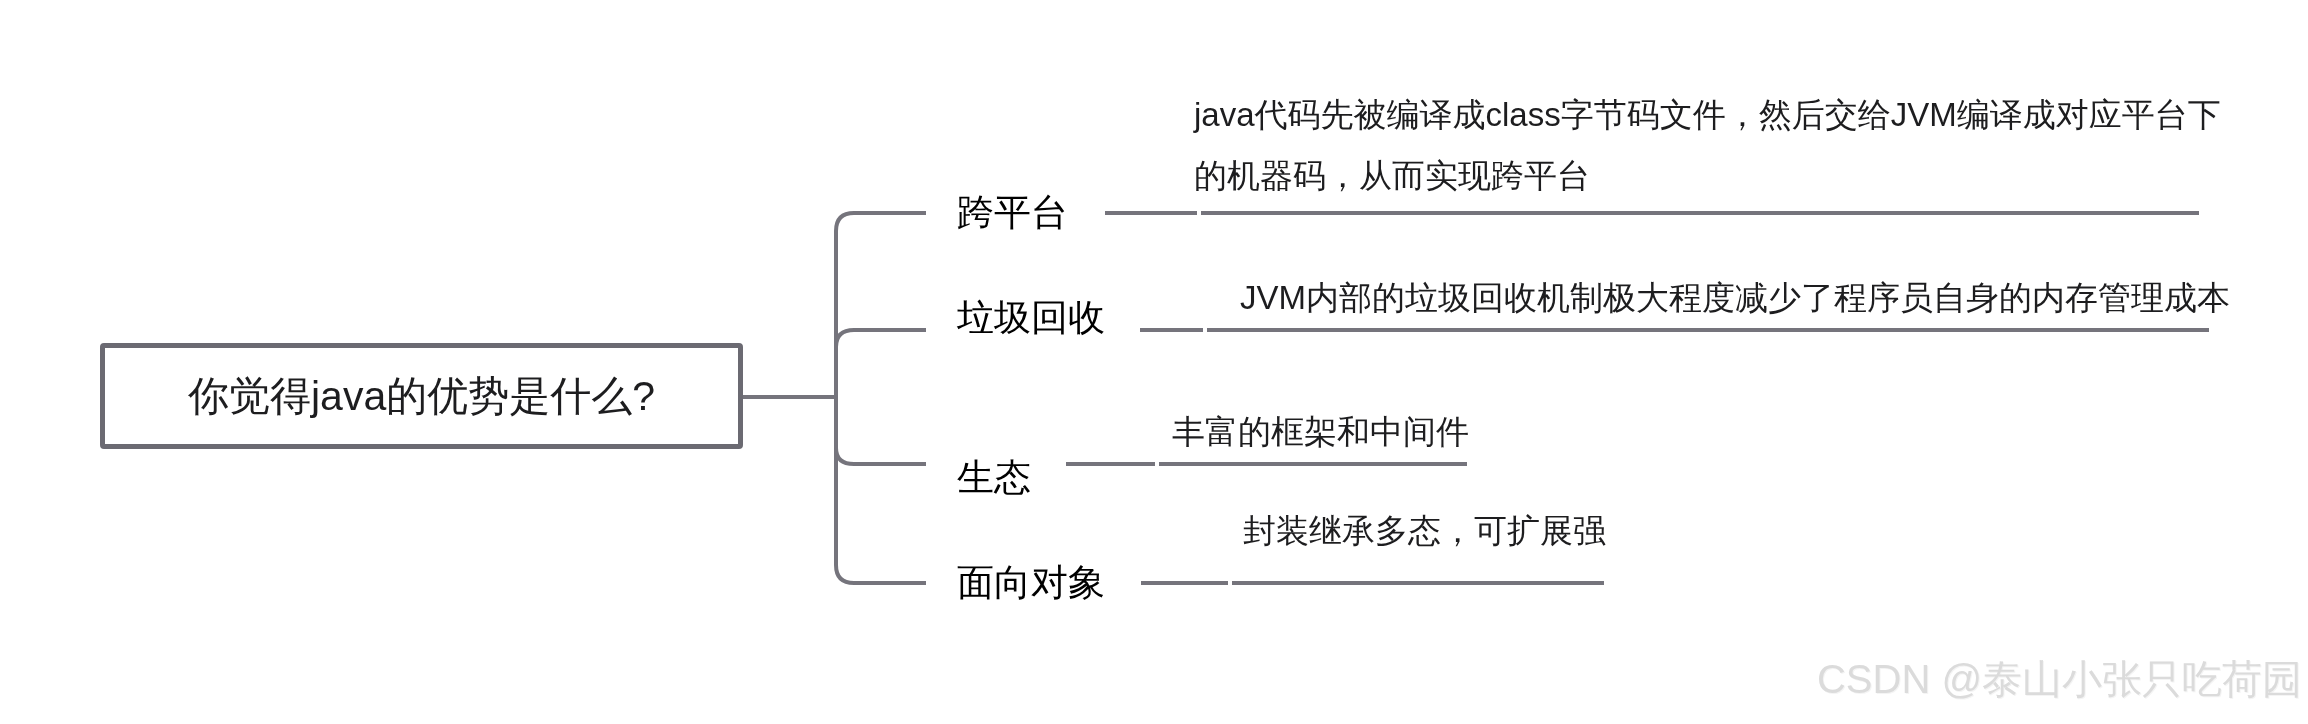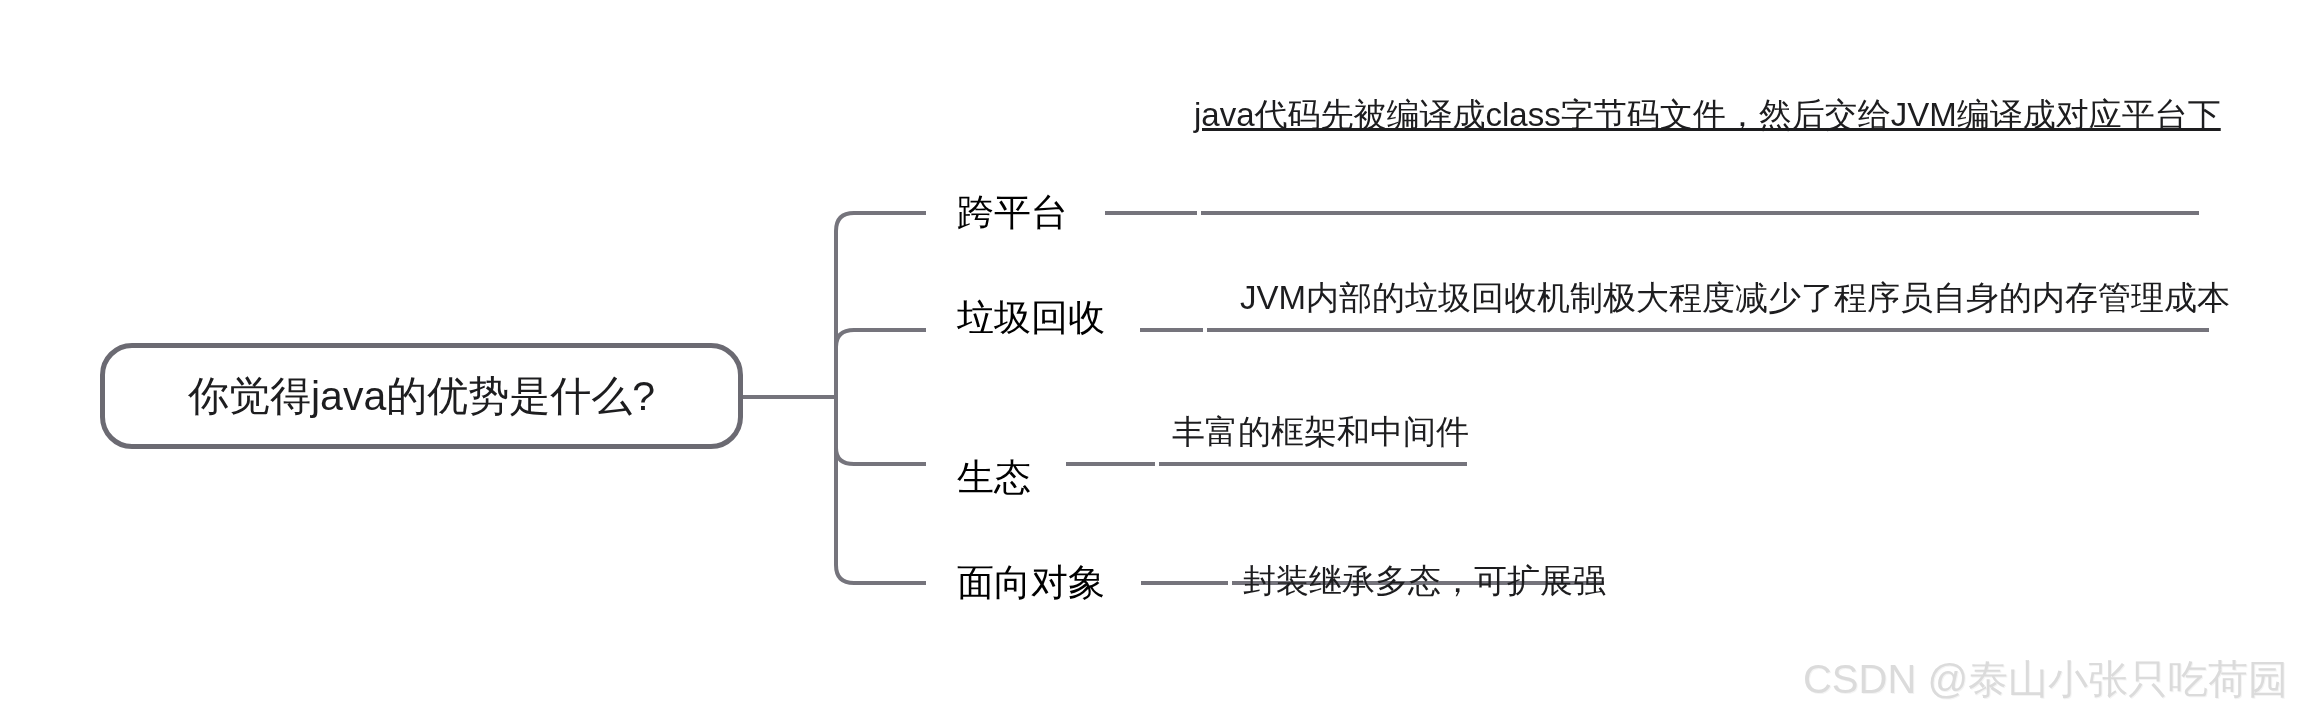--- a/index.html
+++ b/index.html
@@ -15,21 +15,21 @@
   #lines {
     position: absolute;
     left: 0; top: 0;
   }
   .root-node {
     position: absolute;
     left: 100px; top: 343px;
     width: 643px; height: 106px;
     box-sizing: border-box;
     border: 5px solid #6b6a72;
-    border-radius: 32px;
+    border-radius: 4px;
     background: #ffffff;
     display: flex;
     align-items: center;
     justify-content: center;
   }
   .root-node .title {
     font-size: 41px;
     line-height: 48px;
     color: #1d1d1f;
     white-space: nowrap;
@@ -43,24 +43,24 @@
   }
   .desc {
     position: absolute;
     font-size: 33px;
     color: #1d1d1f;
   }
   .desc .desc-line {
     line-height: 42px;
     white-space: nowrap;
   }
-  .desc.two-line .desc-line { line-height: 61px; text-decoration: underline; }
+  .desc.two-line .desc-line { line-height: 61px; }
   .watermark {
     position: absolute;
-    right: 20px;
+    right: 6px;
     top: 655px;
     font-size: 40px;
     line-height: 48px;
     color: #dbdbdb;
     text-shadow: 1px 1px 0 #f4f4f4;
     white-space: nowrap;
   }
 </style>
 </head>
 <body>
@@ -94,26 +94,27 @@
     <span class="title">你觉得java的优势是什么?</span>
   </div>
 
   <div class="branch-label" style="left:957px; top:192px;">跨平台</div>
   <div class="branch-label" style="left:957px; top:297px;">垃圾回收</div>
   <div class="branch-label" style="left:957px; top:457px;">生态</div>
   <div class="branch-label" style="left:957px; top:562px;text-align:right;">面向对象</div>
 
   <div class="desc two-line" style="left:1194px; top:84px;">
     <div class="desc-line">java代码先被编译成class字节码文件，然后交给JVM编译成对应平台下</div>
+    <div class="desc-line">的机器码，从而实现跨平台</div>
   </div>
   <div class="desc" style="left:1172px; top:411px;">
     <div class="desc-line">丰富的框架和中间件</div>
   </div>
   <div class="desc" style="left:1240px; top:277px;">
     <div class="desc-line">JVM内部的垃圾回收机制极大程度减少了程序员自身的内存管理成本</div>
   </div>
-  <div class="desc" style="left:1243px; top:560px;">
+  <div class="desc" style="left:1243px; top:510px;">
     <div class="desc-line">封装继承多态，可扩展强</div>
   </div>
 
   <div class="watermark">CSDN @泰山小张只吃荷园</div>
 
 </div>
 
 </body></html>

